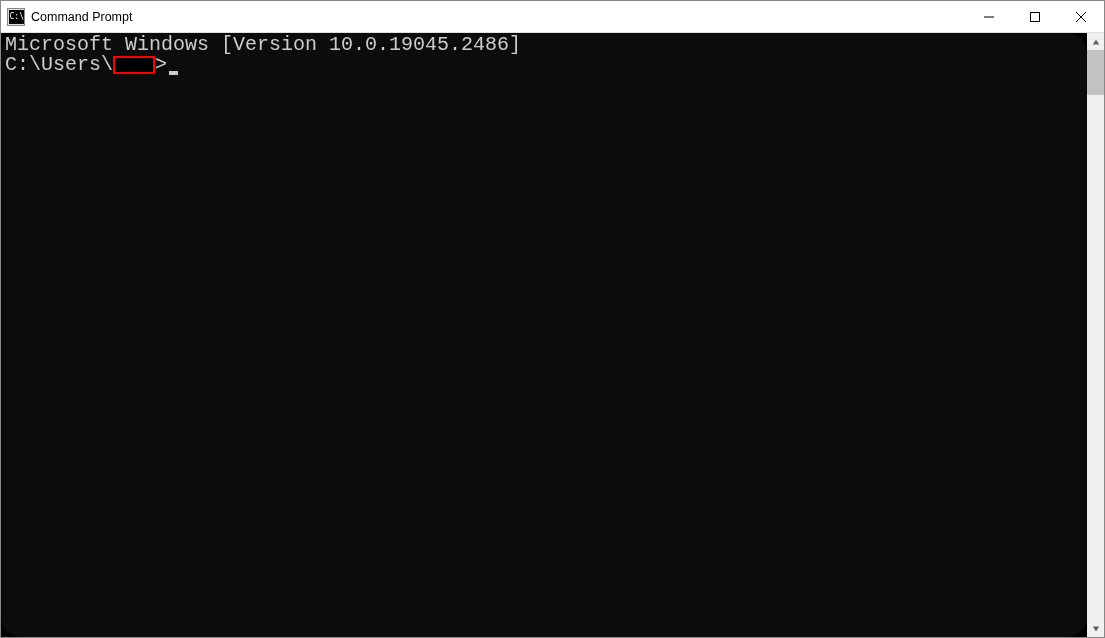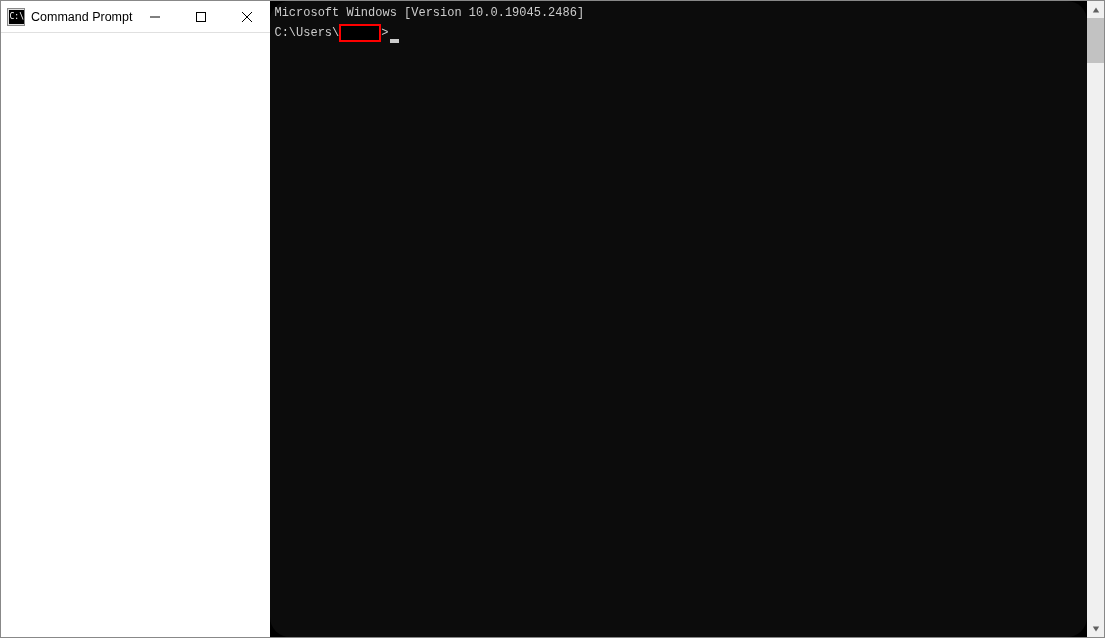--- a/index.html
+++ b/index.html
@@ -12,20 +12,21 @@
       background: #fff;
       width: 1105px;
       height: 638px;
       overflow: hidden;
     }
     .window {
       width: 1105px;
       height: 638px;
       border: 1px solid #888;
       display: flex;
+      flex-direction: column;
       background: #fff;
     }
     .titlebar {
       height: 32px;
       background: #ffffff;
       display: flex;
       align-items: center;
       padding-left: 6px;
       border-bottom: 1px solid #e0e0e0;
       user-select: none;
@@ -91,21 +92,21 @@
       flex: 1;
       display: flex;
       background: #000;
       overflow: hidden;
     }
     .terminal {
       flex: 1;
       background: #0c0c0c;
       color: #cccccc;
       font-family: Consolas, "Courier New", monospace;
-      font-size: 12px;
+      font-size: 20px;
       line-height: 20px;
       padding: 2px 4px;
       white-space: pre;
       position: relative;
       border-radius: 20px;
     }
     .terminal .line {
       display: block;
     }
     .prompt-line {

